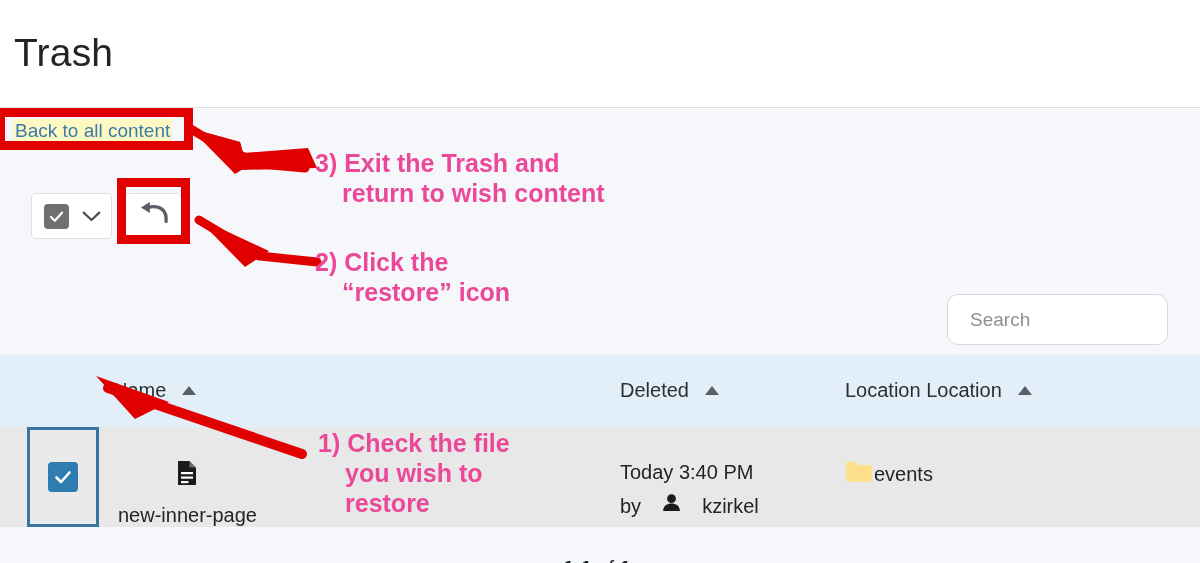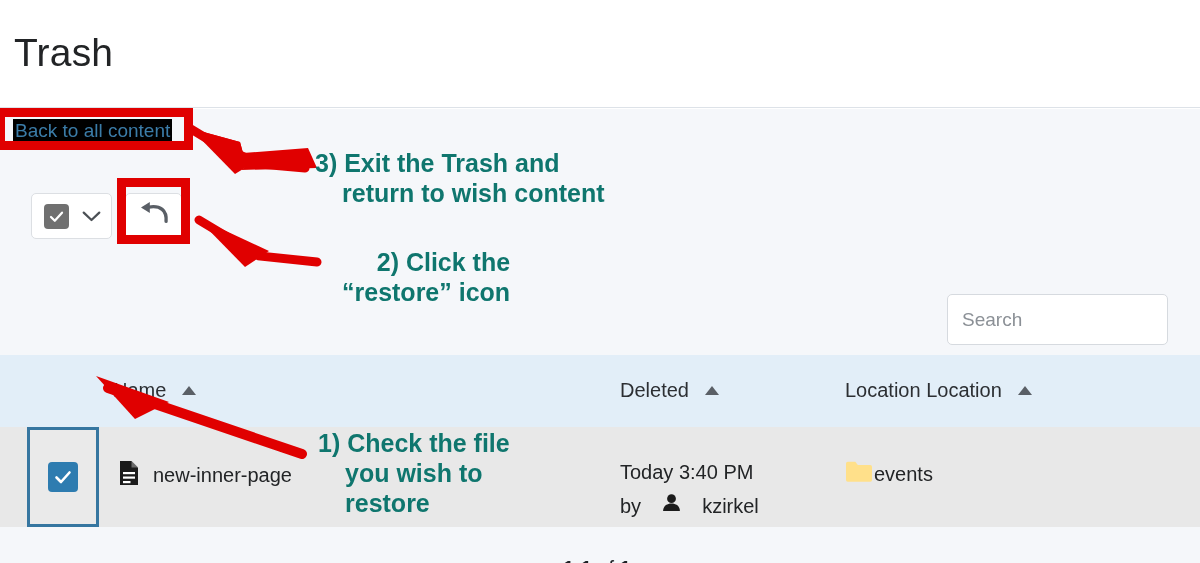--- a/index.html
+++ b/index.html
@@ -24,21 +24,21 @@
 
   
   .body-area {
     position: absolute; left: 0; top: 109px; width: 1200px; height: 454px;
     background: #f5f7fa;
   }
 
   .back-link {
     position: absolute; left: 13px; top: 10px;
     font-size: 19px; color: #3b7ca8; text-decoration: none; line-height: 22px;
-    background: #000000; padding: 1px 2px;
+    background: #fef9c3; padding: 1px 2px;
   }
 
   
   .toolbar {
     position: absolute; left: 0; top: 71px; width: 1200px; height: 72px;
   }
   .btn-group {
     position: absolute; left: 31px; top: 13px;
     display: flex; align-items: center;
     background: #ffffff; border: 1px solid #dcdfe3; border-radius: 5px;
@@ -53,23 +53,23 @@
   .restore-btn {
     position: absolute; left: 125px; top: 13px;
     width: 57px; height: 46px;
     background: #ffffff; border: 1px solid #dcdfe3; border-radius: 5px;
     display: flex; align-items: center; justify-content: center;
   }
 
   .search-input {
     position: absolute; left: 947px; top: 185px;
     width: 221px; height: 51px;
-    border: 1px solid #d6dadf; border-radius: 5px; background: #ffffff;
+    border: 1px solid #d6dadf; border-radius: 11px; background: #ffffff;
     font-family: "Liberation Sans", sans-serif; font-size: 19px; color: #3d4043;
-    padding: 0 14px;
+    padding: 0 22px;
   }
   .search-input::placeholder { color: #8b9096; }
 
   
   .table-head {
     position: absolute; left: 0; top: 246px; width: 1200px; height: 72px;
     background: #e2eef8;
   }
   .th {
     position: absolute; top: 24px;
@@ -93,21 +93,21 @@
     background: #eaeaea; border: 3px solid #3676a0;
     display: flex; align-items: center; justify-content: center;
   }
   .cb-blue {
     width: 30px; height: 30px; border-radius: 4px; background: #2e7cb0;
     display: flex; align-items: center; justify-content: center;
   }
   .cell-name {
     position: absolute; left: 118px; top: 33px;
     display: flex; align-items: center; gap: 13px;
-    font-size: 20px; color: #222426;
+    font-size: 20px; color: #222426; flex-direction: column;
   }
   .cell-deleted {
     position: absolute; left: 620px; top: 28px;
     font-size: 20px; color: #222426; line-height: 34px;
   }
   .byline { display: flex; align-items: center; gap: 20px; }
   .cell-loc {
     position: absolute; left: 845px; top: 33px;
     display: flex; align-items: center; gap: 1px;
     font-size: 20px; color: #222426;
@@ -121,25 +121,25 @@
   .pagination span.of { font-weight: 400; }
 
   
   .hl-box {
     position: absolute; border: 9px solid #e00000; pointer-events: none;
   }
   #hl-back { left: -4px; top: 108px; width: 197px; height: 42px; }
   #hl-restore { left: 117px; top: 178px; width: 73px; height: 66px; }
 
   .anno {
-    position: absolute; color: #0f766e; font-weight: bold; font-size: 25px;
+    position: absolute; color: #ec4899; font-weight: bold; font-size: 25px;
     line-height: 30px; white-space: pre;
   }
   #anno3 { left: 315px; top: 148px; }
-  #anno2 { left: 315px; top: 247px; text-align: right; }
+  #anno2 { left: 315px; top: 247px; }
   #anno1 { left: 318px; top: 428px; }
   .anno .ind { padding-left: 27px; display: block; }
 
   .arrow-svg { position: absolute; pointer-events: none; }
 </style>
 </head>
 <body>
 
 <div id="root">
 

